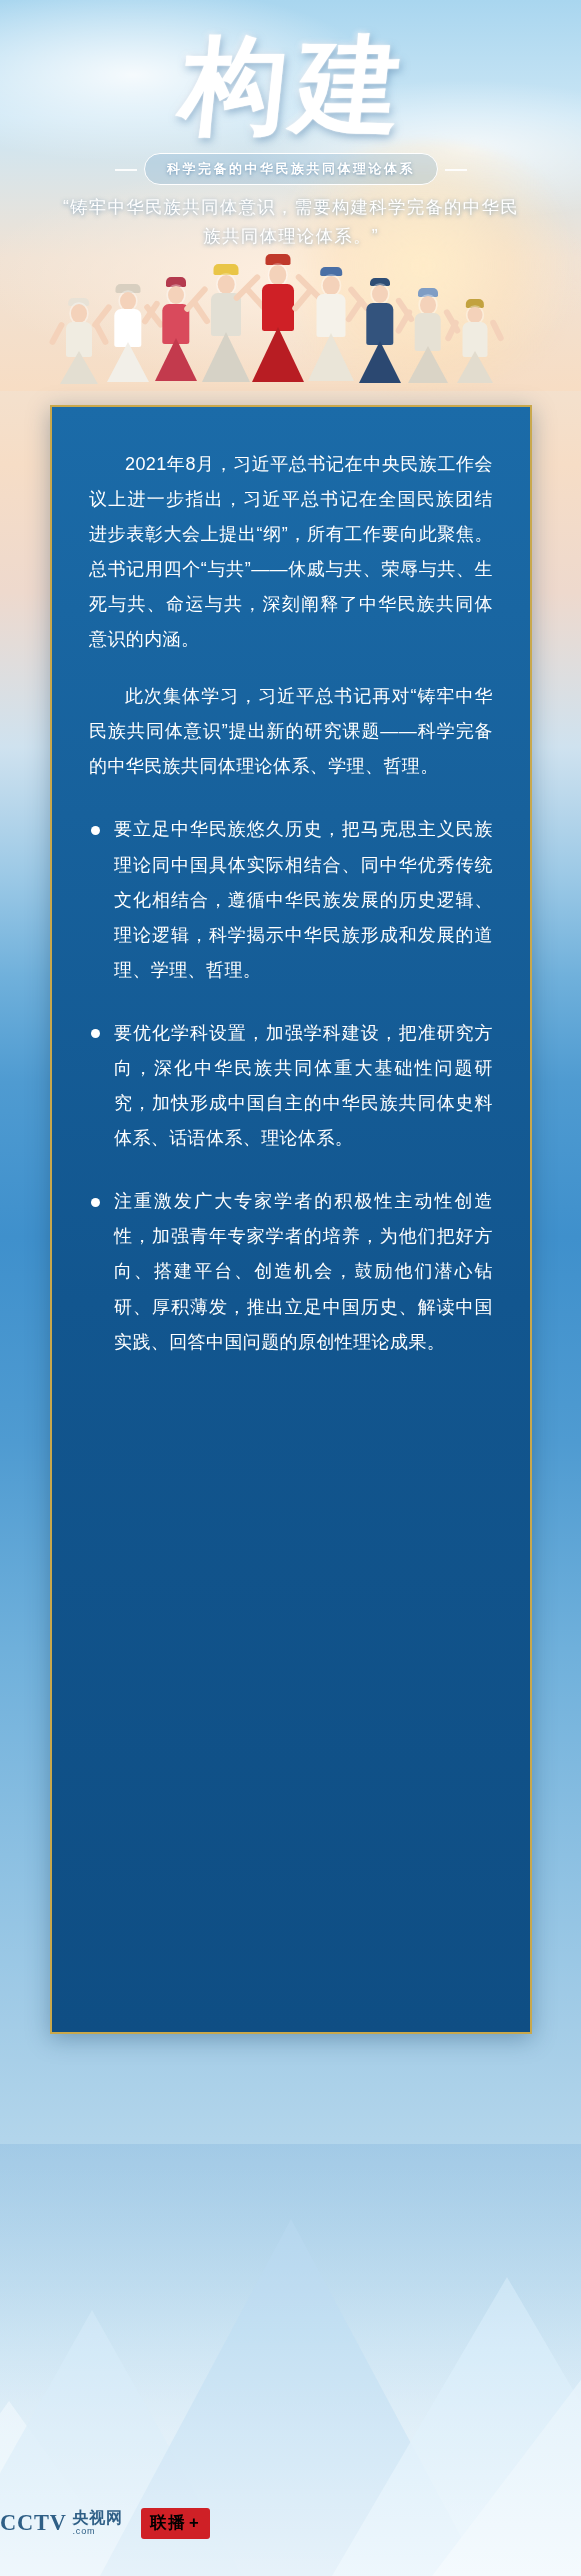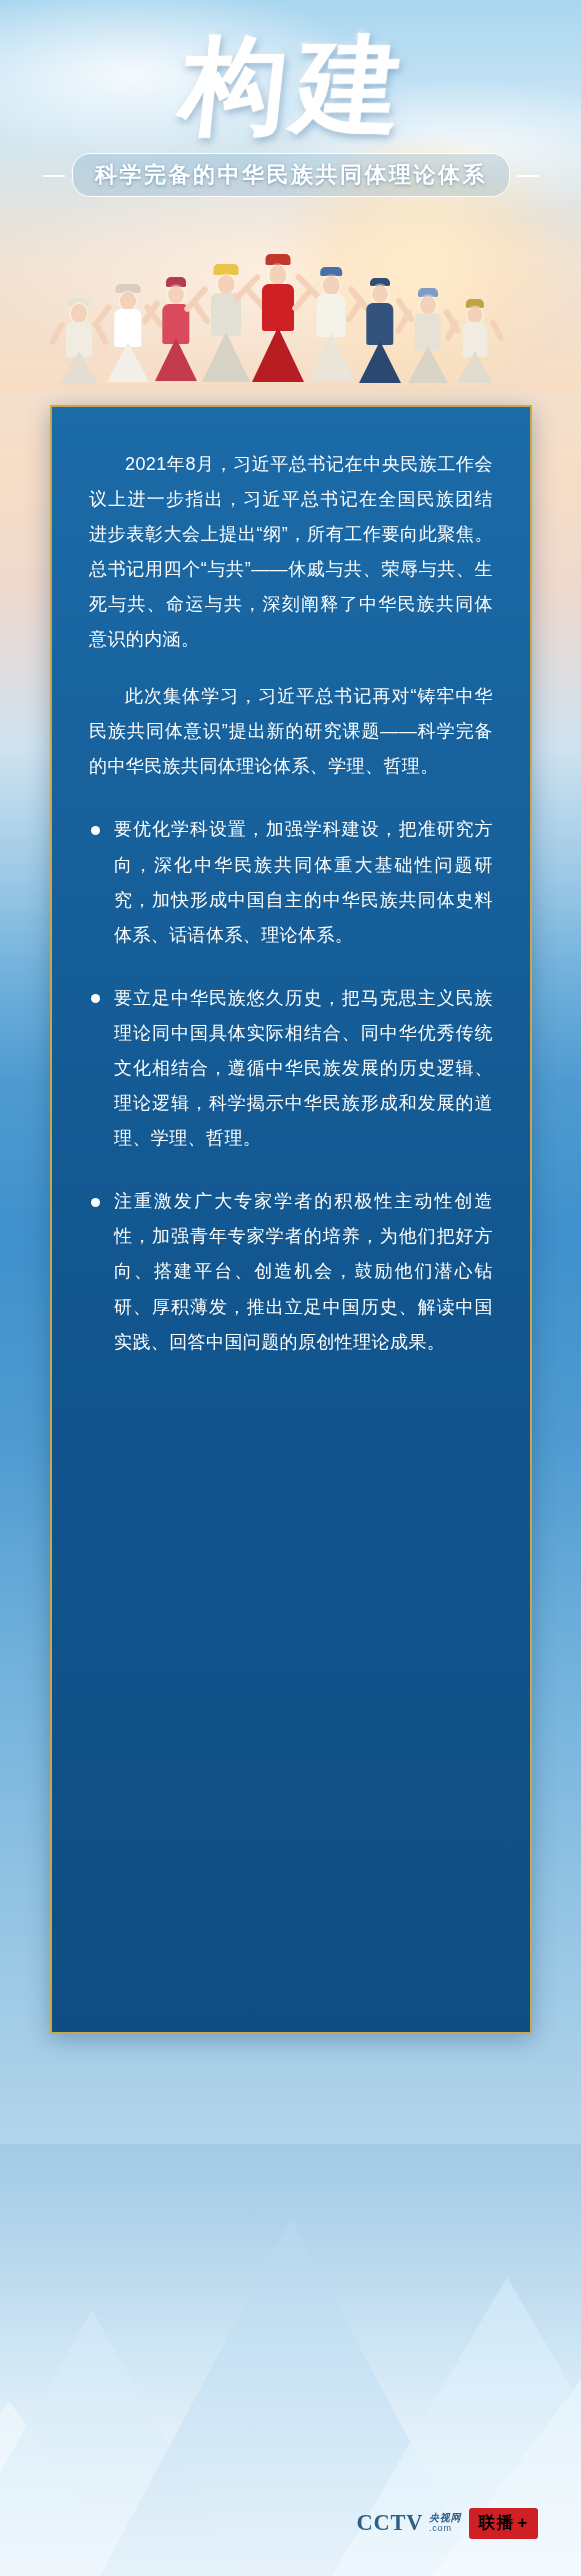--- a/index.html
+++ b/index.html
@@ -126,21 +126,21 @@
     display: inline-block;
     padding-left: 8.3px;
   }
   .subtitle-bar {
     display: inline-block;
     margin-top: 5px;
     padding: 5.8px 21.6px 6.6px 21.6px;
     border: 1.7px solid #ffffff;
     border-radius: 18.3px;
     color: #ffffff;
-    font-size: 22px;
+    font-size: 13px;
     letter-spacing: 2.5px;
     font-weight: 700;
     background: rgba(90,150,195,0.22);
     text-shadow: 0 0.8px 3.3px rgba(60,110,155,0.6);
     position: relative;
   }
   .subtitle-bar::before,
   .subtitle-bar::after {
     content: "";
     position: absolute;
@@ -262,49 +262,48 @@
     height: 9.1px;
     border-radius: 50%;
     background: #ffffff;
   }
 
   
   .footer {
     position: absolute;
     left: 0;
     bottom: 37px;
-    width: 538px;
+    width: 490px;
     display: flex;
-    justify-content: flex-end;
+    justify-content: flex-start;
     align-items: center;
-    gap: 8px;
+    gap: 18px;
   }
   .cctv-logo {
     display: flex;
     align-items: center;
     gap: 5.8px;
   }
   .cctv-mark {
     font-family: "Liberation Serif", "DejaVu Serif", serif;
     font-size: 22.4px;
     font-weight: 700;
     letter-spacing: 0.8px;
     color: #2f5f86;
   }
   .cctv-cn {
     display: flex;
     flex-direction: column;
     line-height: 1.05;
   }
   .cctv-cn .l1 {
-    font-size: 10px;
+    font-size: 16px;
     font-weight: 700;
     color: #2f5f86;
     letter-spacing: 0.8px;
-    font-style: italic;
   }
   .cctv-cn .l2 {
     font-size: 9.1px;
     color: #2f5f86;
     letter-spacing: 0.8px;
   }
   .lianbo {
     display: flex;
     align-items: center;
     background: #cf2026;
@@ -337,20 +336,21 @@
     <div class="mtn mtn-e"></div>
     <div class="mtn-haze"></div>
   </div>
 
   <div class="title-wrap">
     <div class="big-title">构建</div>
     <div style="height:3.3px"></div>
     <div class="subtitle-bar">科学完备的中华民族共同体理论体系</div>
   </div>
 
+  <div class="quote">“铸牢中华民族共同体意识，需要构建科学完备的中华民族共同体理论体系。”</div>
 
   <div class="people">
 
     <div class="person" style="left:3.3px; width:47px; height:86px;">
       <div class="hat" style="top:1.7px; width:21.6px; height:8.3px; background:#e8e2d6;"></div>
       <div class="head" style="top:8.3px; width:16px; height:18.3px;"></div>
       <div class="body" style="top:26px; width:26px; height:35px; background:#f0ece1;"></div>
       <div class="skirt" style="top:55px; border-width:0 19px 33px 19px; border-bottom-color:#e3ded1;"></div>
       <div class="arm" style="left:-1.7px; top:25px; height:25px; transform:rotate(28deg);"></div>
       <div class="arm" style="right:-1.7px; top:25px; height:25px; transform:rotate(-28deg);"></div>
@@ -428,22 +428,22 @@
       <div class="arm" style="right:-1.7px; top:23px; height:23px; transform:rotate(-26deg);"></div>
     </div>
   </div>
 
   <div class="panel">
     <div class="panel-inner">
       <p class="para">2021年8月，习近平总书记在中央民族工作会议上进一步指出，习近平总书记在全国民族团结进步表彰大会上提出“纲”，所有工作要向此聚焦。总书记用四个“与共”——休戚与共、荣辱与共、生死与共、命运与共，深刻阐释了中华民族共同体意识的内涵。</p>
       <p class="para">此次集体学习，习近平总书记再对“铸牢中华民族共同体意识”提出新的研究课题——科学完备的中华民族共同体理论体系、学理、哲理。</p>
 
       <ul class="bullets">
+        <li class="bullet">要立足中华民族悠久历史，把马克思主义民族理论同中国具体实际相结合、同中华优秀传统文化相结合，遵循中华民族发展的历史逻辑、理论逻辑，科学揭示中华民族形成和发展的道理、学理、哲理。</li>
         <li class="bullet">要优化学科设置，加强学科建设，把准研究方向，深化中华民族共同体重大基础性问题研究，加快形成中国自主的中华民族共同体史料体系、话语体系、理论体系。</li>
-        <li class="bullet">要立足中华民族悠久历史，把马克思主义民族理论同中国具体实际相结合、同中华优秀传统文化相结合，遵循中华民族发展的历史逻辑、理论逻辑，科学揭示中华民族形成和发展的道理、学理、哲理。</li>
         <li class="bullet">注重激发广大专家学者的积极性主动性创造性，加强青年专家学者的培养，为他们把好方向、搭建平台、创造机会，鼓励他们潜心钻研、厚积薄发，推出立足中国历史、解读中国实践、回答中国问题的原创性理论成果。</li>
       </ul>
     </div>
   </div>
 
   <div class="footer">
     <div class="cctv-logo">
       <span class="cctv-mark">CCTV</span>
       <span class="cctv-cn">
         <span class="l1">央视网</span>

